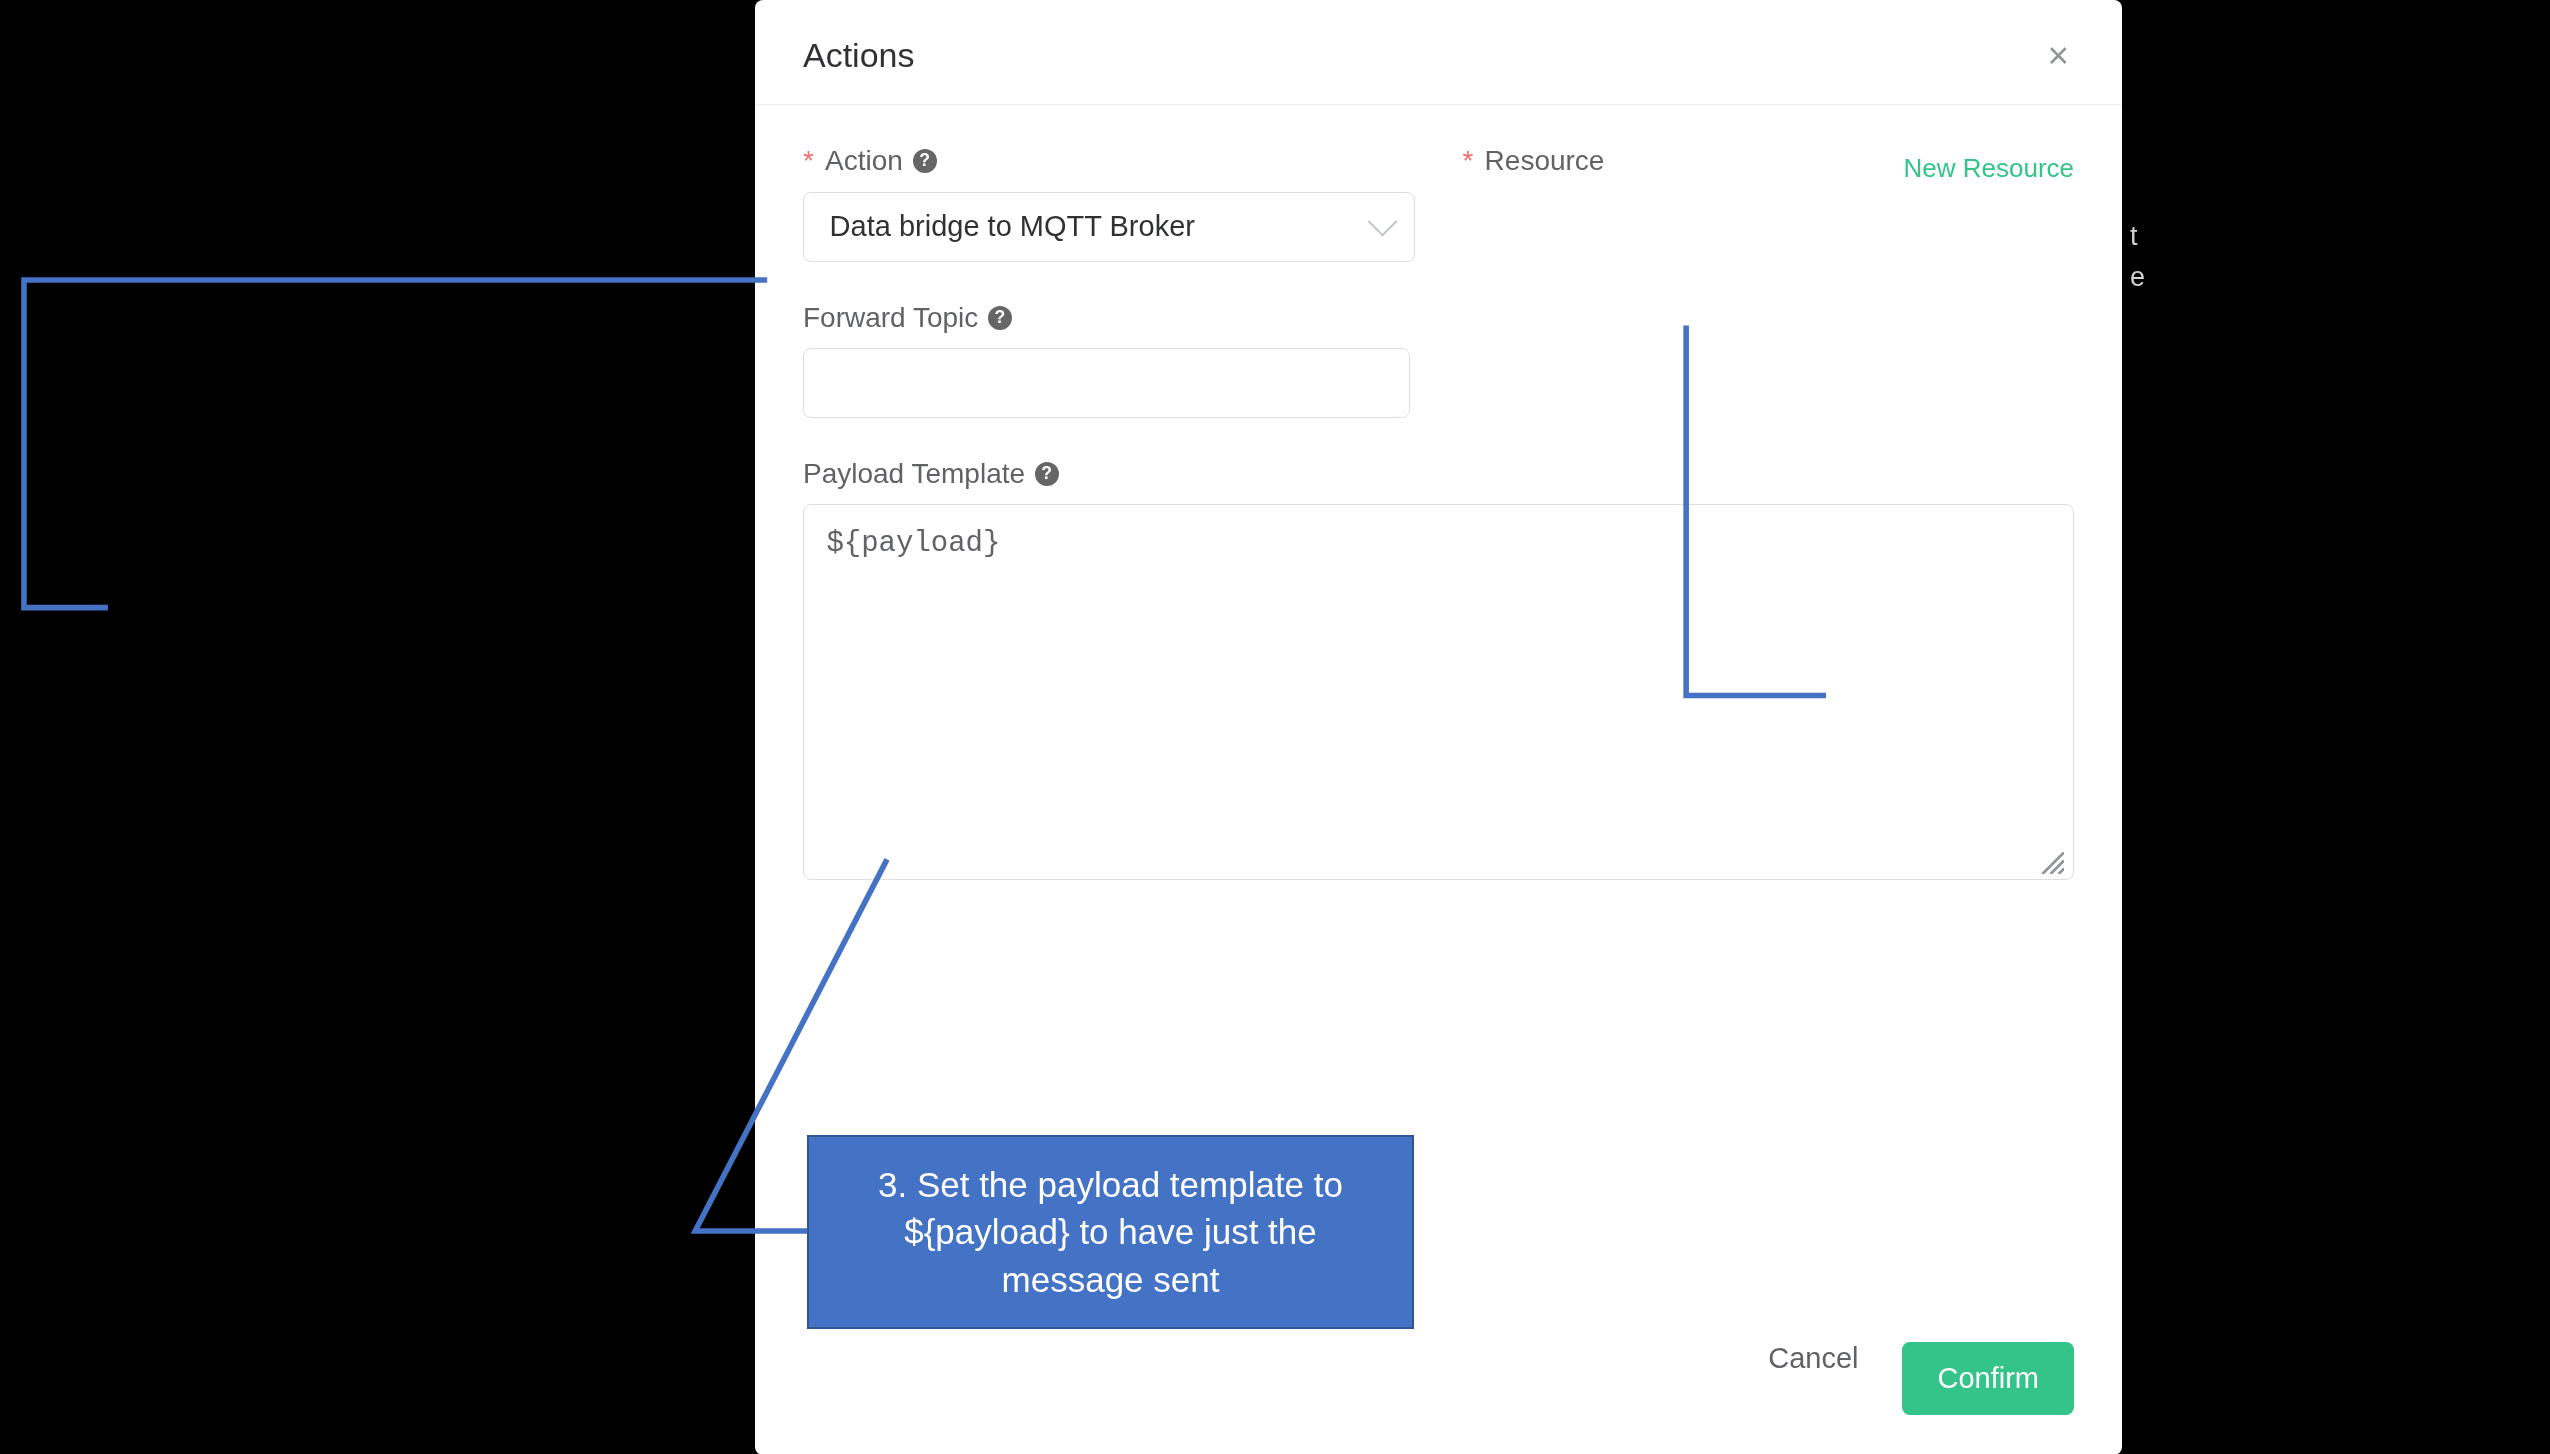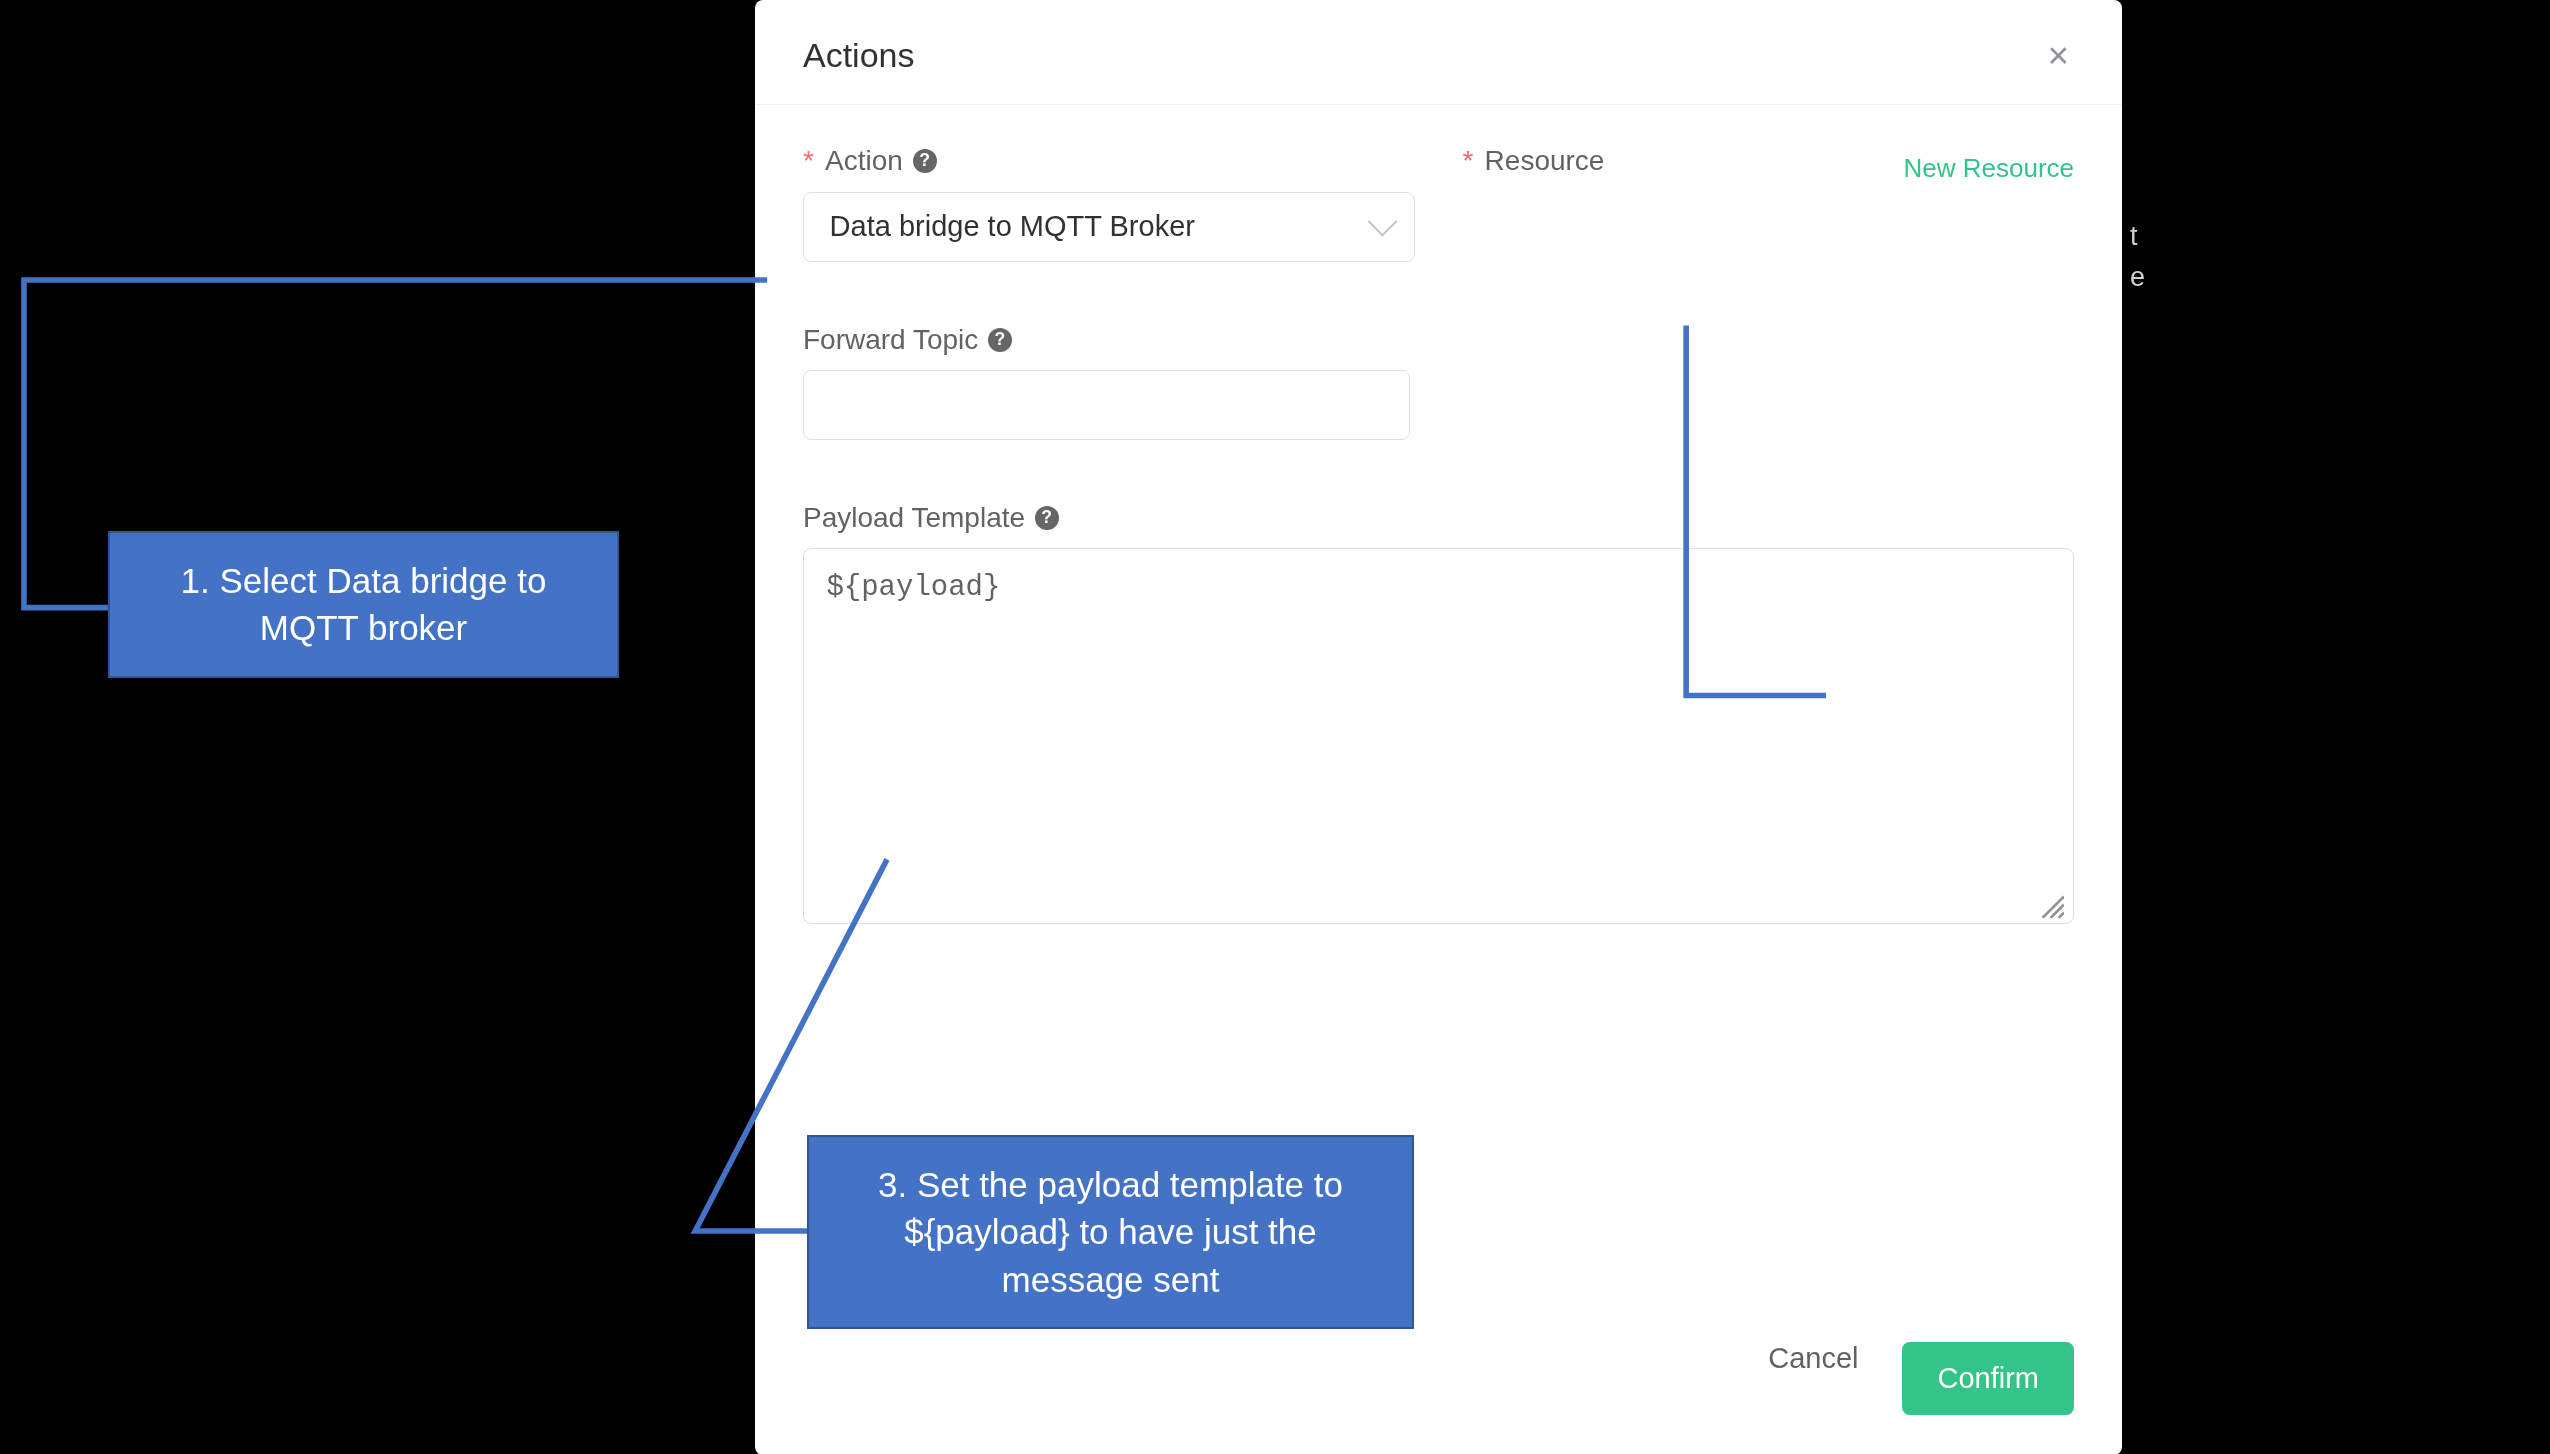--- a/index.html
+++ b/index.html
@@ -132,21 +132,21 @@
     border: 1.6px solid #dcdfe6;
     border-radius: 8px;
     box-sizing: border-box;
     width: 100%;
     padding: 0 22.4px;
     font-size: 29px;
     color: #303133;
   }
 
   .group {
-    margin-top: 62px;
+    margin-top: 40px;
   }
 
   .textarea-wrap {
     position: relative;
   }
   .textarea {
     width: 100%;
     height: 376px;
     border: 1.6px solid #dcdfe6;
     border-radius: 8px;
@@ -284,21 +284,20 @@
         </div>
       </div>
     </div>
 
     <div class="modal-footer">
       <span class="btn-cancel">Cancel</span>
       <span class="btn-confirm">Confirm</span>
     </div>
   </div>
 
-  <div class="callout c1">1. Select Data bridge to MQTT broker</div>
   <div class="callout c3">3. Set the payload template to ${payload} to have just the message sent</div>
 
   <svg class="overlay" viewBox="0 0 3191 1820" width="2550" height="1455">
 
     <path d="M 960 350 L 30 350 L 30 760 L 135 760" stroke="#4472c4" stroke-width="7" fill="none"></path>
 
     <path d="M 2110 407 L 2110 870 L 2285 870" stroke="#4472c4" stroke-width="7" fill="none"></path>
 
     <path d="M 1110 1075 L 870 1540 L 1010 1540" stroke="#4472c4" stroke-width="7" fill="none"></path>
   </svg>

